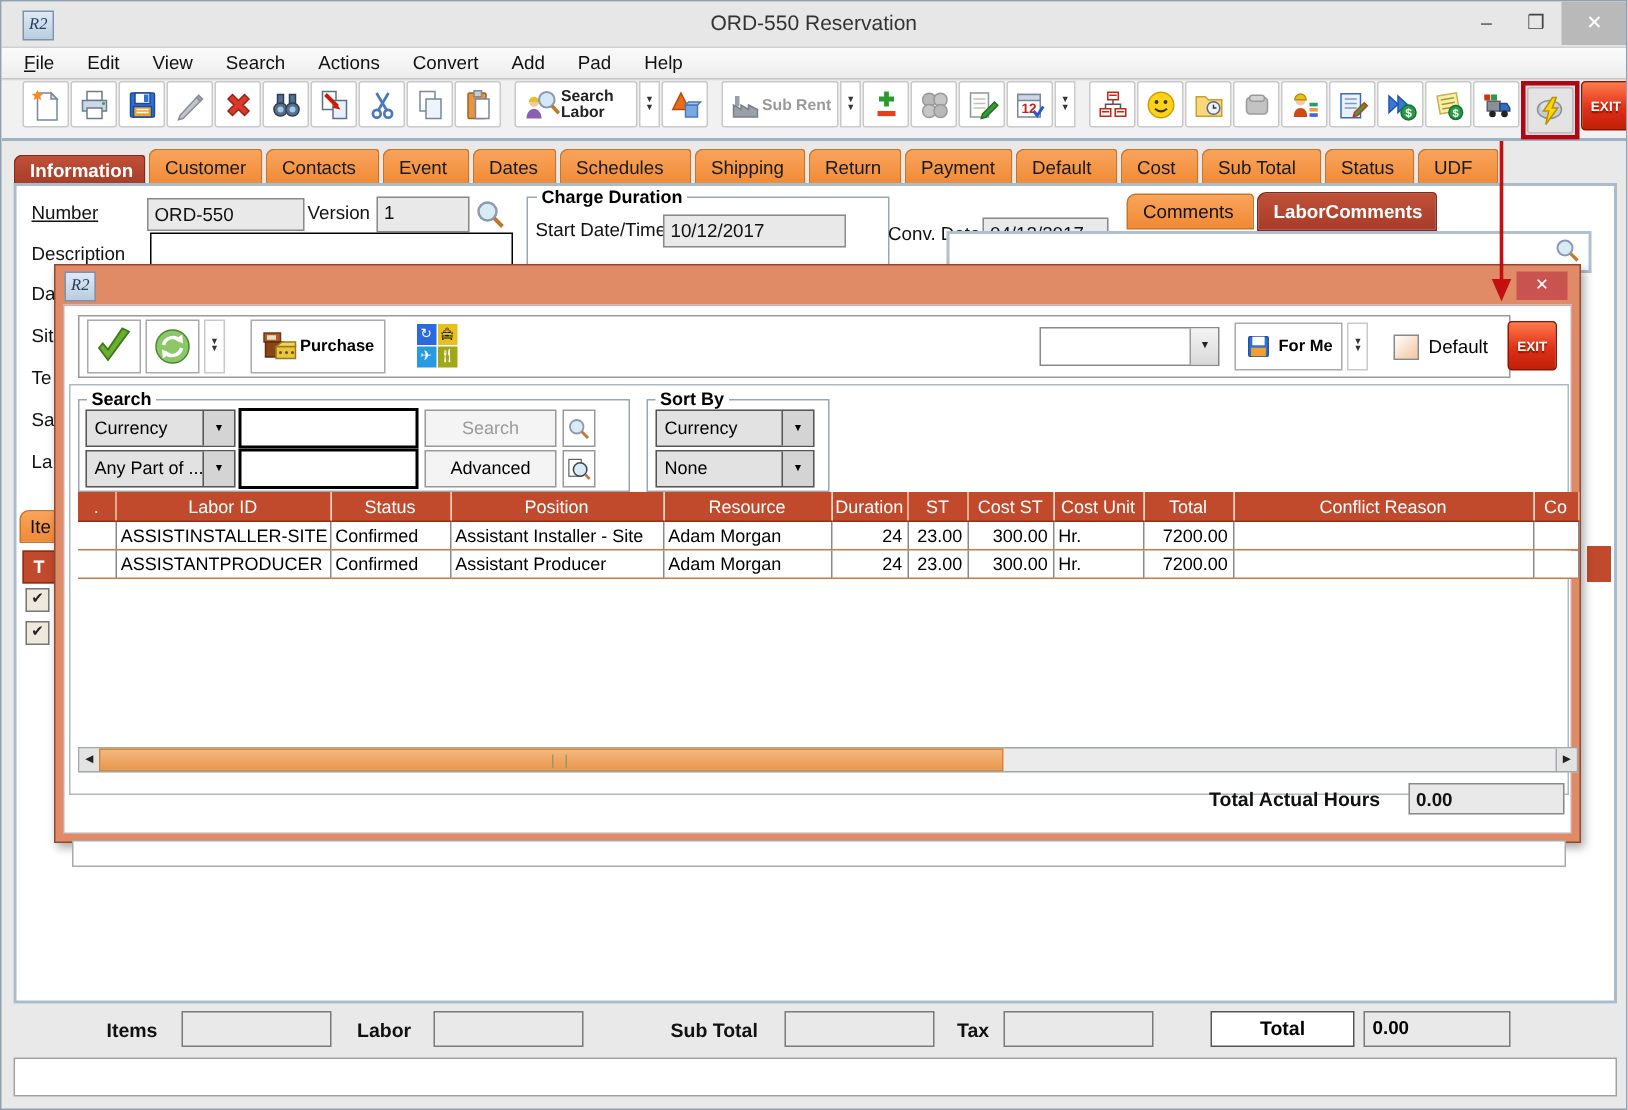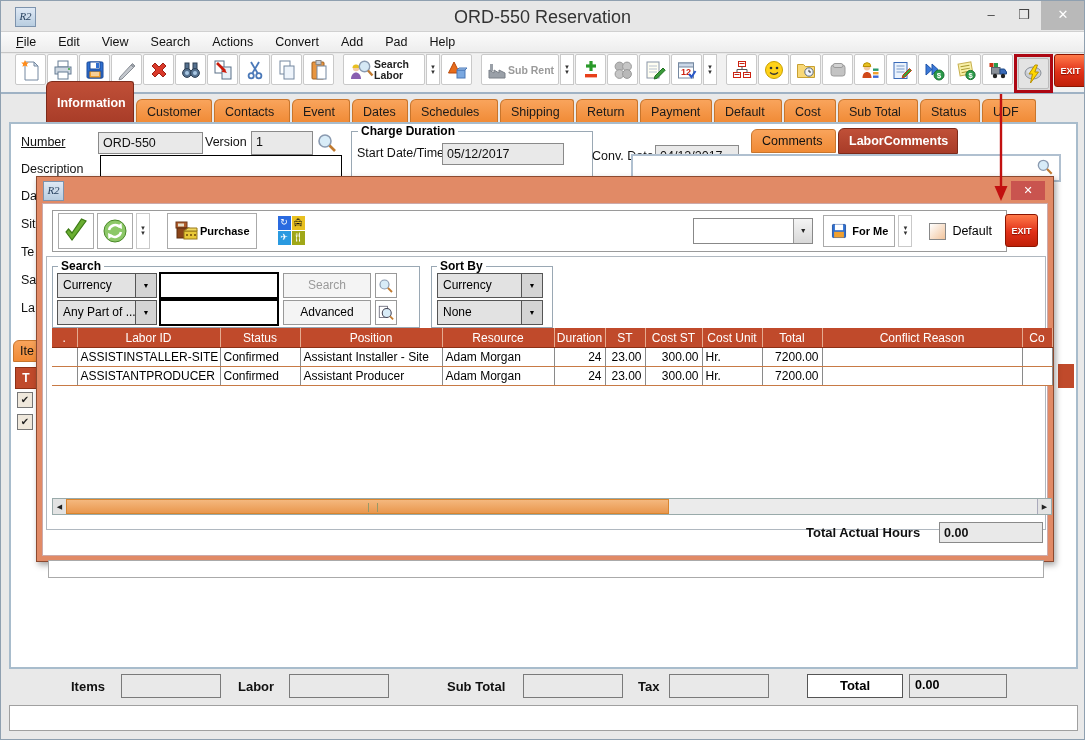--- a/index.html
+++ b/index.html
@@ -1,20 +1,20 @@
 <!DOCTYPE html>
 <html><head>
 <meta charset="utf-8">
 <style>
   html,body{margin:0;padding:0;background:#cfd4da;font-family:"Liberation Sans",sans-serif;}
   .screen{position:relative;width:1085px;height:740px;background:#e9e9e9;border:1px solid #8fa0b0;overflow:hidden;box-sizing:border-box;}
   
   .titlebar{position:absolute;left:0;top:0;width:100%;height:30px;background:#e7e7e7;}
   .appicon{position:absolute;left:14px;top:6px;width:19px;height:18px;background:linear-gradient(#dfe9f5,#b8cde0);border:1px solid #7d93ad;color:#27415f;font-family:"Liberation Serif",serif;font-style:italic;font-size:11px;text-align:center;line-height:17px;}
-  .wtitle{position:absolute;left:0;top:6px;width:100%;text-align:center;font-size:18px;color:#333;}
+  .wtitle{position:absolute;left:0;top:6px;width:100%;text-align:center;font-size:14px;color:#333;}
   .winbtn{position:absolute;top:0;height:29px;text-align:center;color:#444;font-size:13px;line-height:28px;}
   .btn-min{left:975px;width:30px;}
   .btn-max{left:1008px;width:30px;}
   .btn-close{left:1040px;width:44px;background:#b9b9b9;color:#fff;}
   
   .menubar{position:absolute;left:0;top:30px;width:100%;height:22px;background:linear-gradient(#fbfbfb,#ededed);border-top:1px solid #d0d0d0;border-bottom:1px solid #c6c6c6;display:flex;align-items:center;padding-left:15px;box-sizing:border-box;font-size:12.5px;color:#111;}
   .menubar span{margin-right:22px;cursor:default;}
   .menubar span:first-child::first-letter{text-decoration:underline;}
   
   .toolbar{position:absolute;left:0;top:53px;width:100%;height:40px;background:#f1f1f1;border-bottom:2px solid #9fb2c4;display:flex;align-items:flex-start;padding-left:14px;box-sizing:border-box;}
@@ -23,21 +23,21 @@
   .tbtn.wide .lbl2{line-height:11px;text-align:left;}
   .ddstrip{width:12px;height:29px;background:#fff;border:1px solid #c9c9c9;margin-right:1px;display:flex;flex-direction:column;align-items:center;justify-content:center;font-size:6px;line-height:5px;color:#333;flex:0 0 auto;}
   .ddstrip::before{content:"▼";}.ddstrip::after{content:"▼";}
   .hl{border:3px solid #ad0713;background:#d9d9d9;padding:1px;margin-right:1px;flex:0 0 auto;}
   .hl .tbtn{border-color:#bbb;background:#e3e3e3;margin:0;}
   .exitbtn{width:31px;height:31px;background:linear-gradient(#ff7a4a,#e03018 55%,#c02008);border:1px solid #8d1400;border-radius:3px;color:#fff;font-weight:bold;font-size:9px;display:flex;align-items:center;justify-content:center;text-shadow:0 1px 1px #801000;flex:0 0 auto;}
   .gap8{width:8px;flex:0 0 auto;}
   
   .tabs{position:absolute;left:8px;top:96px;display:flex;align-items:flex-end;height:26px;}
   .tab{height:24px;background:linear-gradient(#f9a45c,#f08a35);border:1px solid #c8752c;border-bottom:none;border-radius:6px 3px 0 0;margin-right:2px;font-size:12.5px;color:#1a1a1a;display:flex;align-items:center;padding-left:10px;box-sizing:border-box;}
-  .tab.sel{height:42px;background:linear-gradient(#c05038,#a83c28);color:#fff;font-weight:bold;border-color:#7d2a1a;margin-left:37px;}
+  .tab.sel{height:20px;background:linear-gradient(#c05038,#a83c28);color:#fff;font-weight:bold;border-color:#7d2a1a;}
   
   .mainpanel{position:absolute;left:8px;top:121px;width:1069px;height:547px;background:#fff;border:2px solid #a8bccc;box-sizing:border-box;}
   .flabel{position:absolute;font-size:12.5px;color:#111;}
   .fld{position:absolute;background:#e9e9e9;border:1px solid #8a8a8a;box-sizing:border-box;font-size:12.5px;color:#111;padding:2px 4px;line-height:16px;}
   .gbox{position:absolute;border:1px solid #9aa8b4;}
   .gbox .glabel{position:absolute;top:-8px;left:6px;background:#fff;padding:0 3px;font-size:12px;font-weight:bold;}
   .minitab{position:absolute;height:24px;box-sizing:border-box;font-size:12.5px;display:flex;align-items:center;padding-left:10px;border-radius:6px 3px 0 0;}
   .mt-orange{background:linear-gradient(#f9a45c,#f08a35);border:1px solid #c8752c;color:#111;}
   .mt-red{background:linear-gradient(#c05038,#a83c28);border:1px solid #7d2a1a;color:#fff;font-weight:bold;height:26px;}
   .blackbox{position:absolute;background:#fff;border:1.5px solid #000;box-sizing:border-box;}
@@ -373,21 +373,21 @@
     <div style="position:absolute;left:304px;top:7px;"><svg width="24" height="24" viewBox="0 0 24 24">
           <circle cx="10" cy="10" r="6" fill="#d8ecf8" stroke="#8a9ab0" stroke-width="1.6"></circle>
           <line x1="14.5" y1="14.5" x2="20" y2="20" stroke="#c07a30" stroke-width="2.6"></line>
         </svg></div>
     <div class="flabel" style="left:10px;top:38px;">Description</div>
     <div class="blackbox" style="left:89px;top:31px;width:242px;height:22px;"></div>
 
     <div class="gbox" style="left:340px;top:7px;width:240px;height:46px;">
       <div class="glabel">Charge Duration</div>
       <div class="flabel" style="left:5px;top:14px;">Start Date/Time</div>
-      <div class="fld" style="left:90px;top:11px;width:122px;height:22px;">05/12/2017</div>
+      <div class="fld" style="left:90px;top:11px;width:122px;height:22px;">10/12/2017</div>
     </div>
     <div class="flabel" style="left:581px;top:25px;">Conv. Date</div>
     <div class="fld" style="left:644px;top:21px;width:84px;height:22px;">04/12/2017</div>
 
     <div class="minitab mt-orange" style="left:740px;top:5px;width:85px;">Comments</div>
     <div class="minitab mt-red" style="left:827px;top:4px;width:120px;">LaborComments</div>
     <div style="position:absolute;left:620px;top:30px;width:426px;height:24px;border:2px solid #b0c0d0;background:#fff;">
       <div style="position:absolute;right:4px;top:1px;"><svg width="20" height="20" viewBox="0 0 24 24">
             <circle cx="10" cy="10" r="6" fill="#d8ecf8" stroke="#8a9ab0" stroke-width="1.6"></circle>
             <line x1="14.5" y1="14.5" x2="20" y2="20" stroke="#c07a30" stroke-width="2.6"></line>

